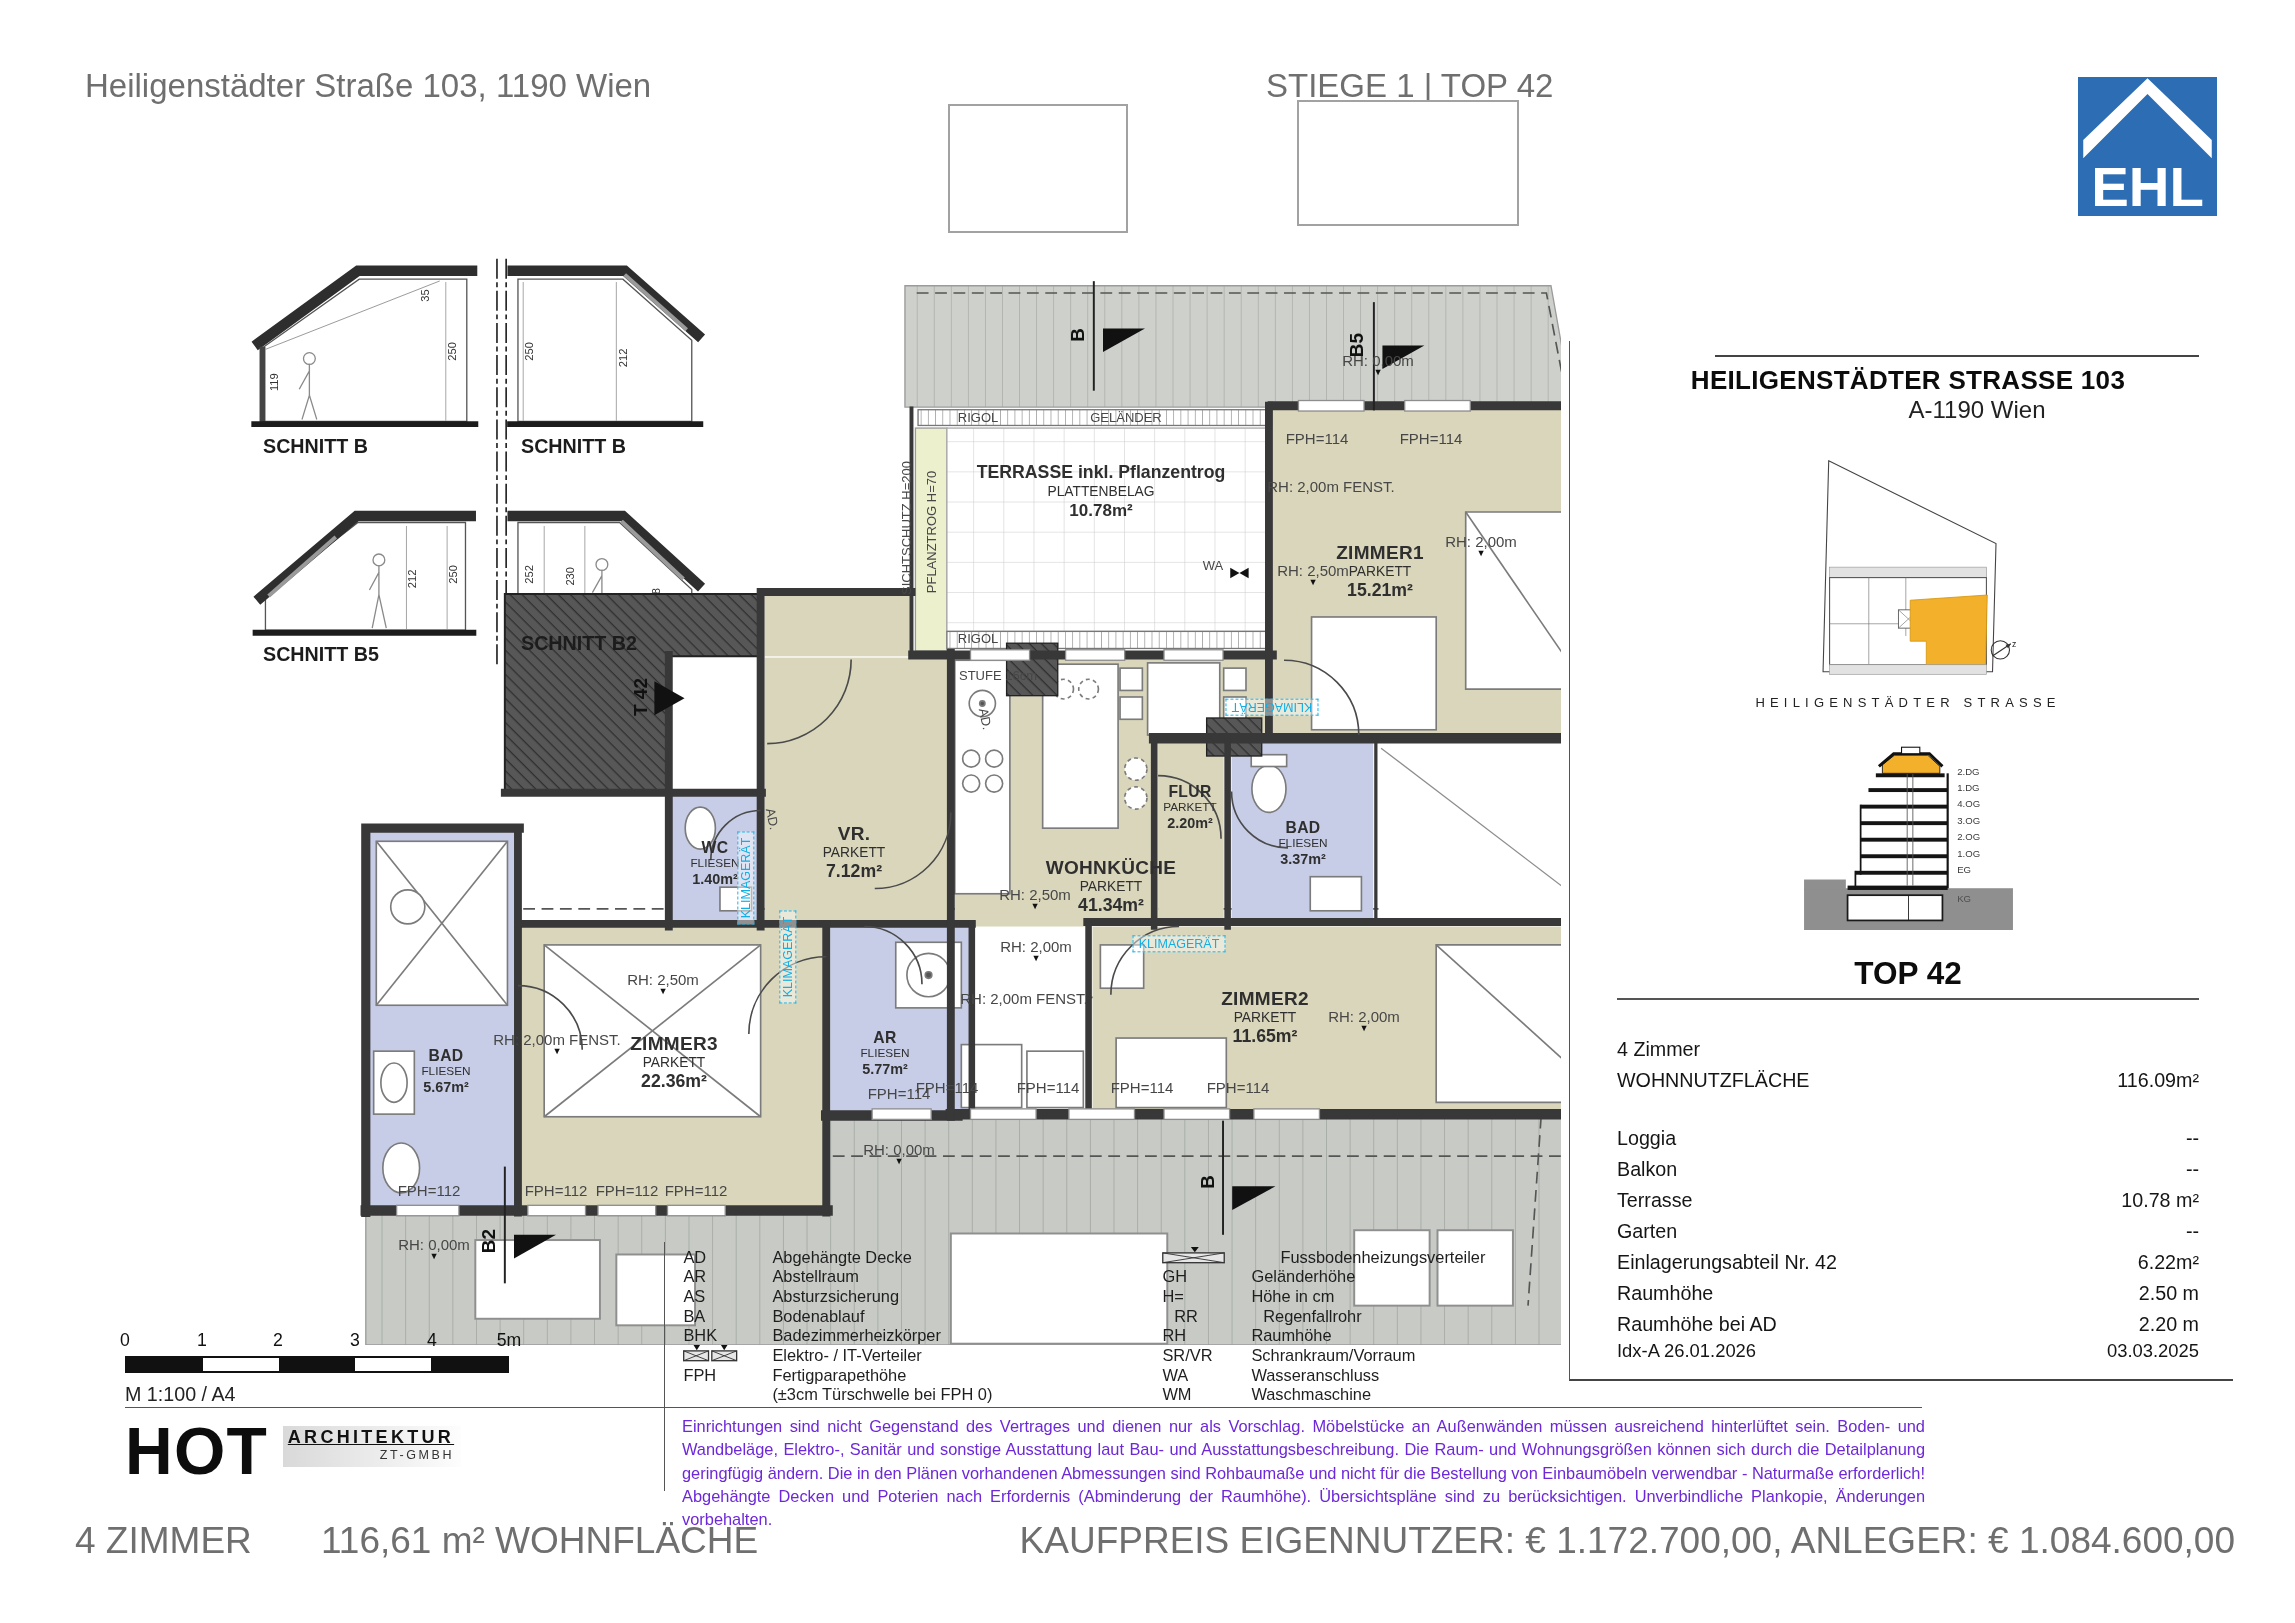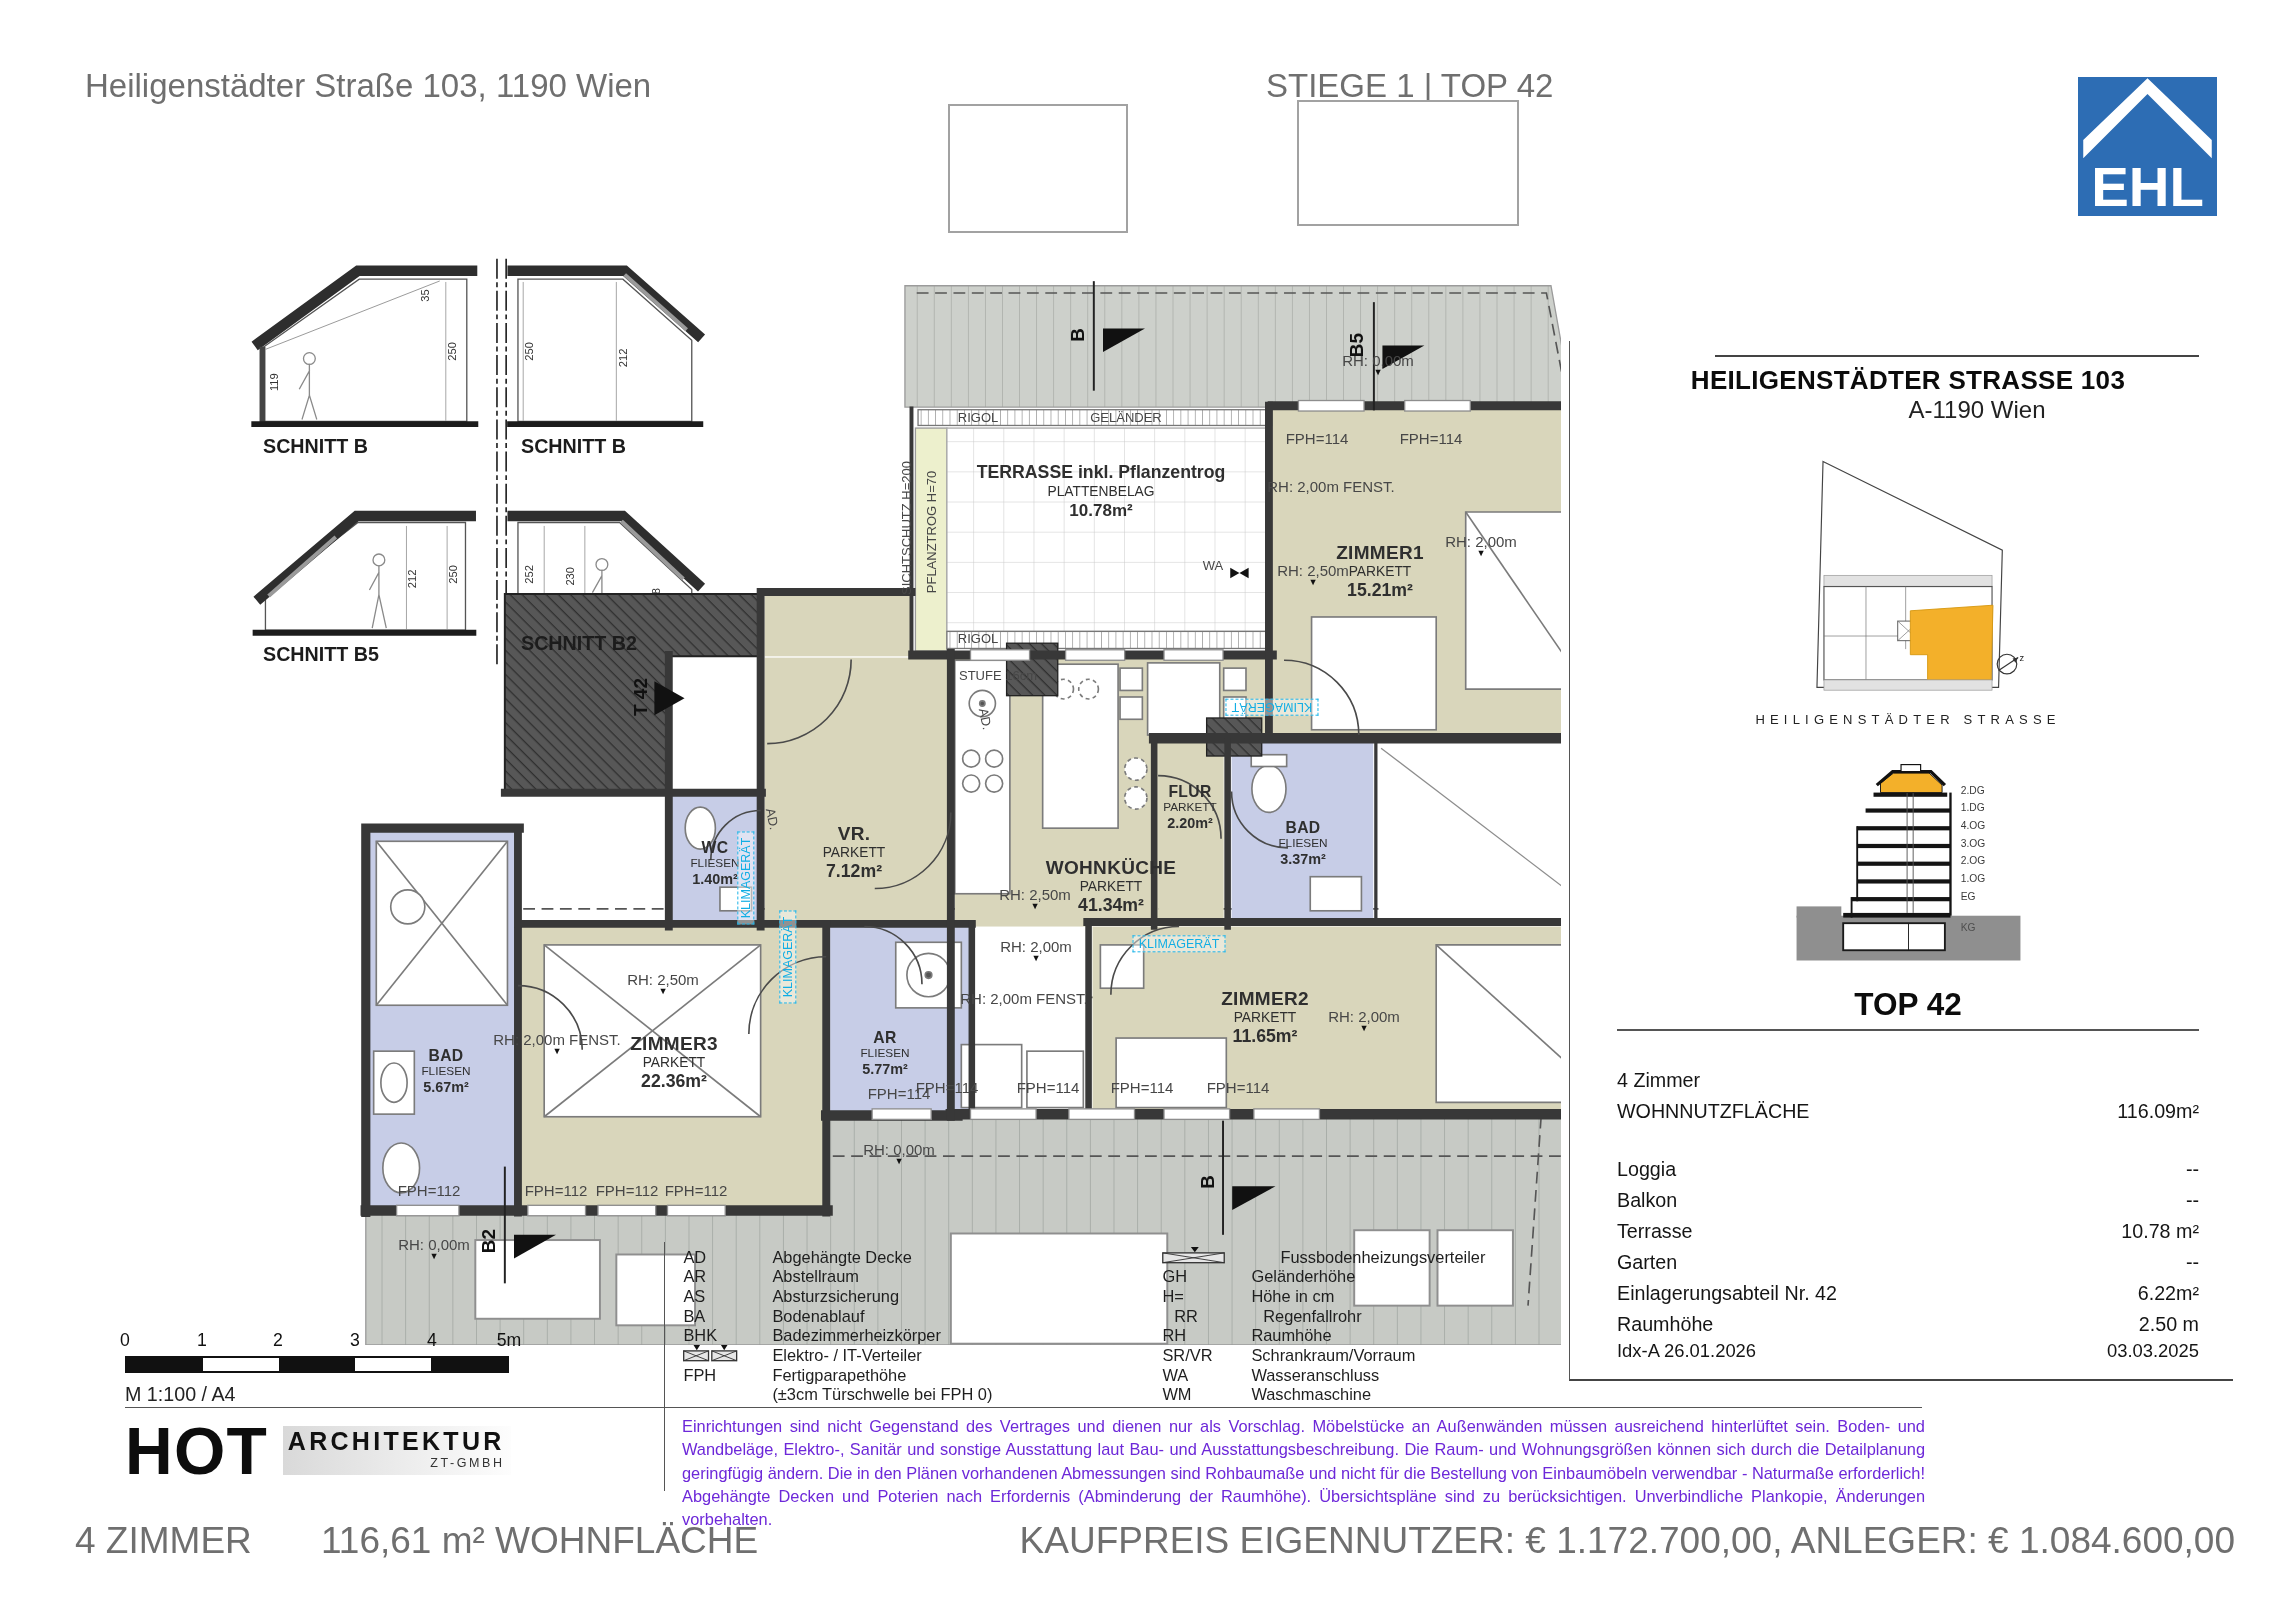--- a/index.html
+++ b/index.html
@@ -43,21 +43,21 @@
   #scalebar .nums{position:relative;height:22px;font-size:17.7px;color:#111;}
   #scalebar .nums span{position:absolute;transform:translateX(-50%);}
   #scalebar .bar{display:flex;height:13px;border:2px solid #111;margin-top:3.9px;}
   #scalebar .bar div{flex:1;}
   #scalebar .b1{background:#111;} #scalebar .b0{background:#fff;}
   #mnote{position:absolute;left:125px;top:1383px;font-size:19.7px;color:#222;}
   
   #hot{position:absolute;left:125px;top:1422px;display:flex;align-items:flex-start;}
   #hot .h{font-size:66px;font-weight:900;letter-spacing:1.3px;color:#0d0d0d;line-height:.9;}
   #hot .r{margin-left:14.4px;margin-top:3.9px;background:linear-gradient(90deg,#d9d9d9,#fdfdfd);padding:1.3px 6.6px 5.2px 5.2px;}
-  #hot .a{font-size:25px;font-weight:700;letter-spacing:3.3px;color:#111;}
+  #hot .a{font-size:18px;font-weight:700;letter-spacing:3.3px;color:#111;text-decoration:underline;}
   #hot .z{font-size:12.5px;letter-spacing:2.6px;color:#333;text-align:right;}
   
   #legendwrap{position:absolute;left:664px;top:1242px;width:1259px;height:249px;border-left:1.3px solid #555;}
   #legend{position:absolute;left:18.4px;top:5.2px;width:1233px;font-size:16.4px;color:#1e1e1e;}
   .legcol{position:absolute;top:0;}
   .legrow{display:flex;height:19.7px;align-items:center;}
   .legrow .ab{width:89px;font-weight:400;}
   .legrow .tm{white-space:nowrap;}
   #legrule{position:absolute;left:125px;top:1407px;width:1797px;border-top:1.3px solid #555;}
   #disclaimer{position:absolute;left:682px;top:1415px;width:1243px;font-size:16.4px;line-height:1.42;color:#6d28d9;text-align:justify;}
@@ -690,20 +690,24 @@
         <span>--</span>
       </div>
     <div class="drow">
         <span>Einlagerungsabteil Nr. 42</span>
         <span>6.22m²</span>
       </div>
     <div class="drow">
         <span>Raumhöhe</span>
         <span>2.50 m</span>
       </div>
+    <div class="drow">
+        <span>Raumhöhe bei AD</span>
+        <span>2.20 m</span>
+      </div>
   </div>
 
   <div id="sb-dates">
     <span>Idx-A 26.01.2026</span>
     <span>03.03.2025</span>
   </div>
 </div>
 
 <div class="ftr" style="left:75px;top:1520px;">4 ZIMMER</div>
 <div class="ftr" style="left:321px;top:1520px;">116,61 m² WOHNFLÄCHE</div>

